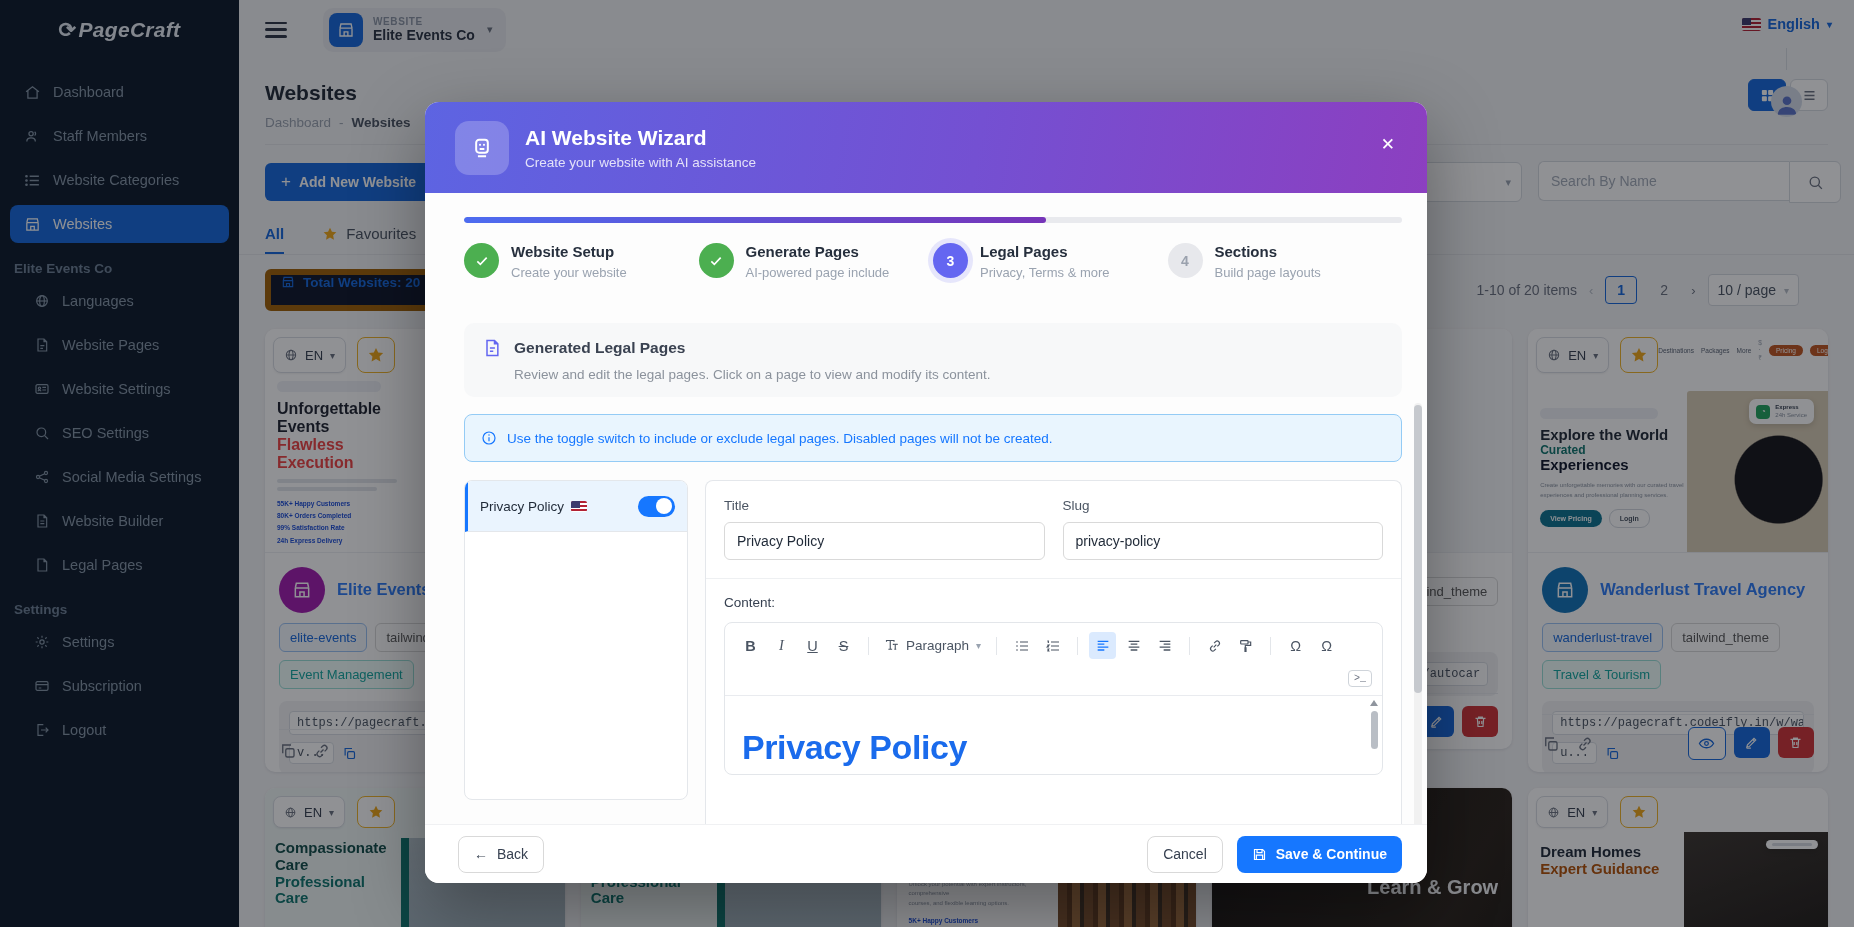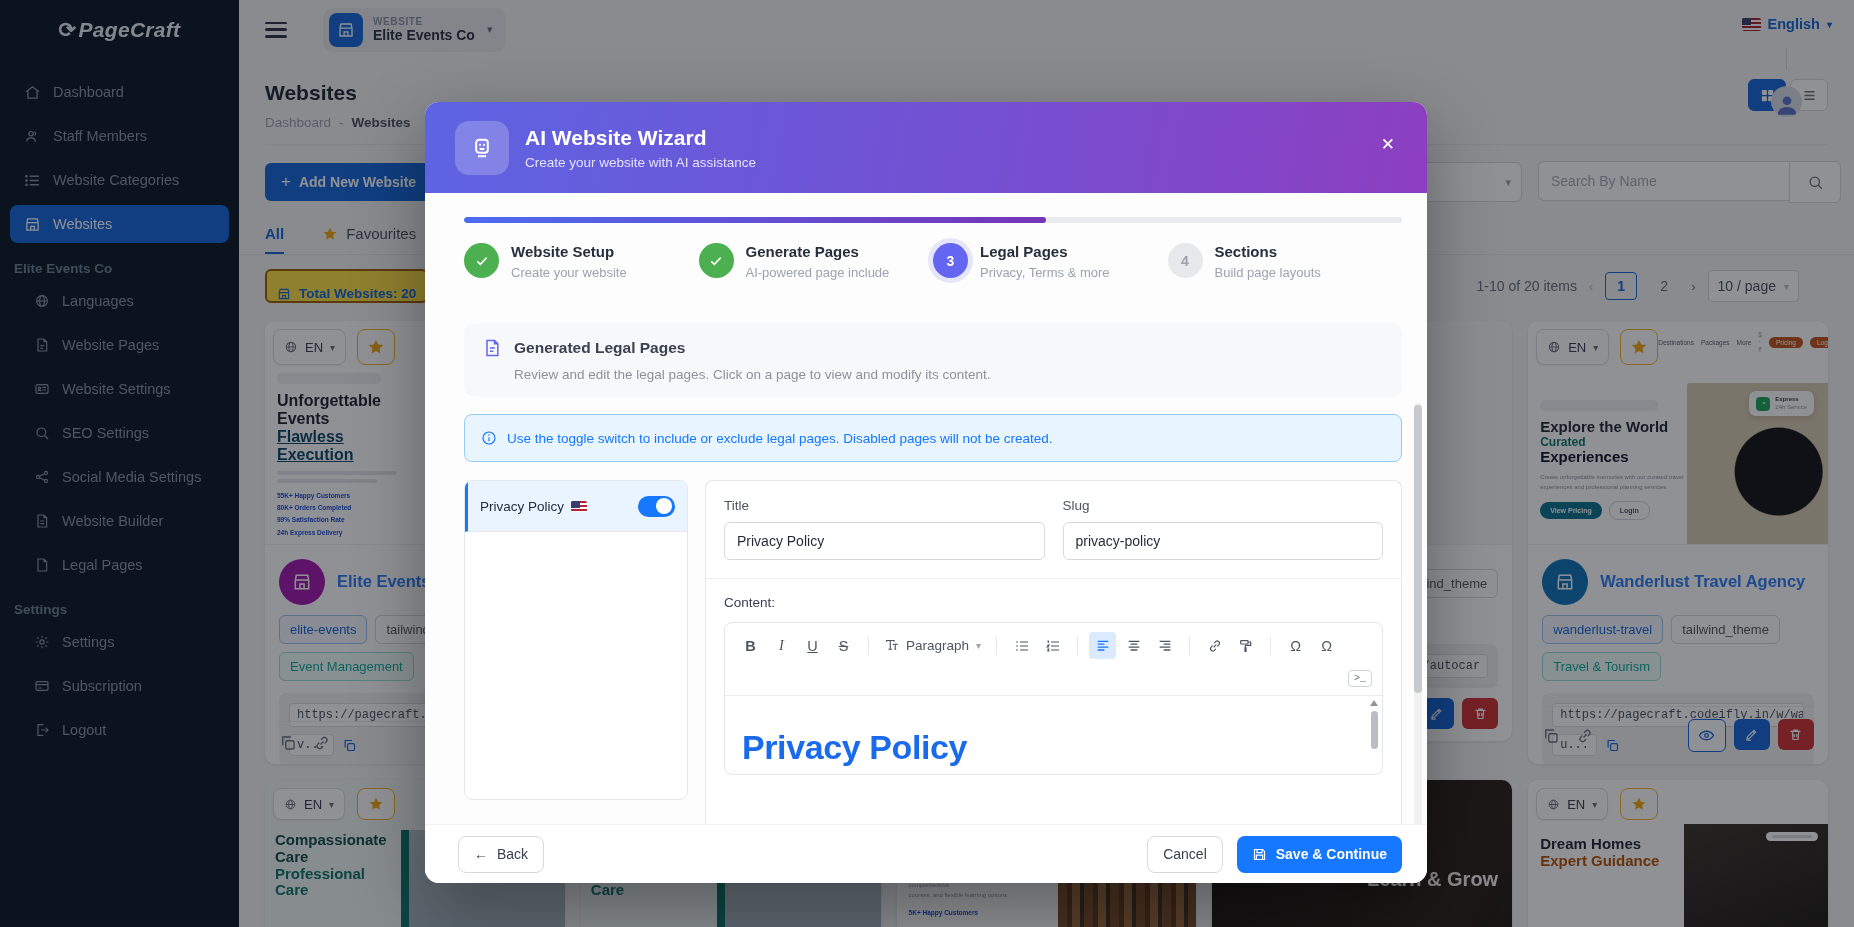--- a/index.html
+++ b/index.html
@@ -58,21 +58,21 @@
   .sel-frag{width:132px;height:38px;background:#fff;border:1px solid #d6dae0;border-radius:6px;display:flex;align-items:center;justify-content:flex-end;padding:0 10px;color:#9aa3b0;font-size:11px;cursor:pointer;}
   .searchbox{display:flex;}
   .searchbox input{width:226px;height:38px;border:1px solid #d6dae0;border-right:none;border-radius:6px 0 0 6px;
     padding:0 12px;font-size:14px;color:#374151;background:#fff;outline:none;font-family:"Liberation Sans",sans-serif;}
   .searchbox input::placeholder{color:#a3abb8;}
   .search-btn{width:50px;height:40px;border:1px solid #d6dae0;border-radius:0 6px 6px 0;background:#fff;display:flex;align-items:center;justify-content:center;color:#6b7280;cursor:pointer;}
   .tabs-row{display:flex;align-items:center;gap:38px;padding:22px 26px 0 26px;border-bottom:1px solid #e3e6ea;}
   .tab{padding-bottom:10px;font-size:15px;color:#4b5563;display:flex;align-items:center;gap:8px;cursor:pointer;border-bottom:2px solid transparent;}
   .tab.active{color:#1668dc;font-weight:700;border-bottom-color:#1668dc;}
   .chips-row{display:flex;align-items:center;padding:14px 55px 0 26px;}
-  .chip-total{height:30px;border:2px solid #a16207;background:#fde047;border-radius:6px;display:flex;align-items:flex-end;gap:8px;
+  .chip-total{height:30px;border:6px solid #a16207;background:#0f172a;border-radius:6px;display:flex;align-items:flex-start;gap:8px;
     padding:0 10px;color:#1668dc;font-size:13.5px;font-weight:600;cursor:pointer;}
   .pager{margin-left:auto;display:flex;align-items:center;gap:12px;color:#6b7280;font-size:14px;}
   .pg-arrow{color:#b6bdc7;font-size:13px;cursor:pointer;}
   .pg-num{min-width:30px;height:26px;display:flex;align-items:center;justify-content:center;border-radius:4px;cursor:pointer;}
   .pg-num.active{border:1px solid #1668dc;color:#1668dc;font-weight:600;}
   .pg-size{height:30px;border:1px solid #d6dae0;border-radius:4px;background:#fff;display:flex;align-items:center;gap:8px;padding:0 9px;color:#4b5563;cursor:pointer;}
   .pg-size .chev{color:#b6bdc7;font-size:10px;}
 
   
   .grid{display:grid;grid-template-columns:repeat(5,1fr);gap:16px;padding:18px 26px 0 26px;}
@@ -491,21 +491,21 @@
           </div>
           <div class="fav-btn">
               <svg width="18" height="18" viewBox="0 0 24 24" fill="#f0a818">
                 <path d="M12 2.5l2.9 6 6.6.9-4.8 4.6 1.2 6.5L12 17.4l-5.9 3.1 1.2-6.5L2.5 9.4l6.6-.9z"></path>
               </svg>
             </div>
           <div class="pv-body" style="padding-top:52px;">
             <div class="pv-left">
               <div class="pv-badge"></div>
               <div class="pv-h" style="color:#1f2430;"><span>Unforgettable</span><br><span>Events</span></div>
-              <div class="pv-h" style="color:#0c4a6e;text-decoration:underline;"><span>Flawless</span><br><span>Execution</span></div>
+              <div class="pv-h" style="color:#ef4444;"><span>Flawless</span><br><span>Execution</span></div>
               <div class="pv-lines">
                   <i style="width:120px"></i>
                   <i style="width:100px"></i>
                 </div>
               <div class="pv-stats">
                 <div><b>55K+ Happy Customers</b></div>
                 <div><b>80K+ Orders Completed</b></div>
                 <div><b>99% Satisfaction Rate</b></div>
                 <div><b>24h Express Delivery</b></div>
               </div>

